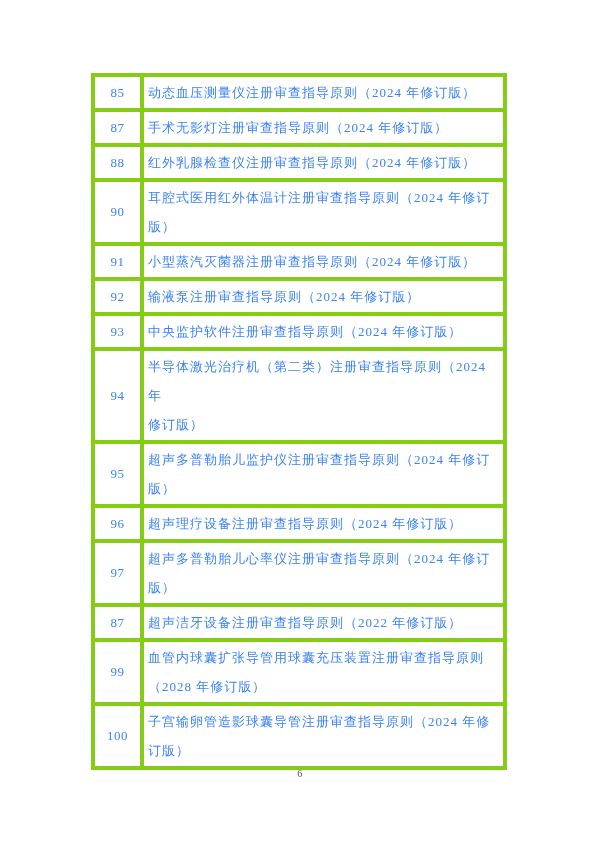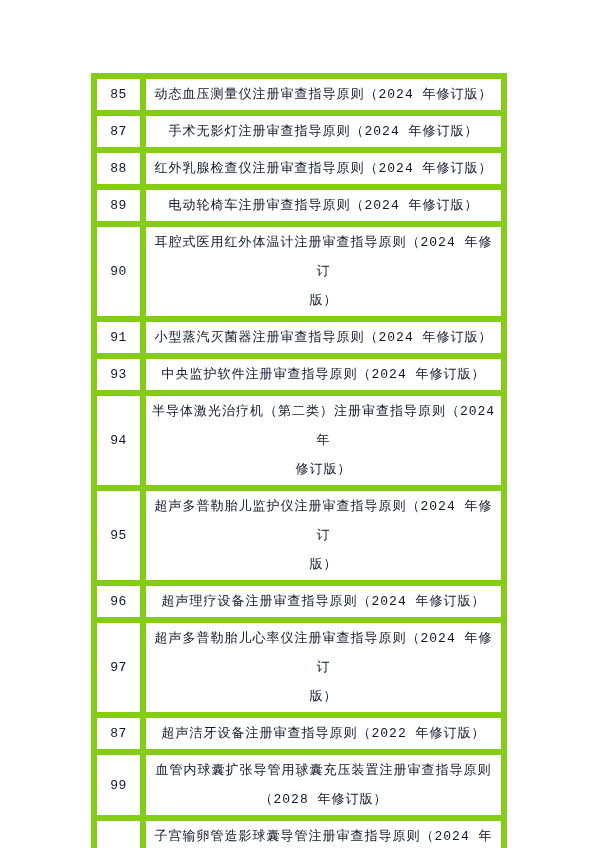--- a/index.html
+++ b/index.html
@@ -18,35 +18,33 @@
   }
   table.guidelines {
     position: absolute;
     left: 91px;
     top: 73px;
     width: 416px;
     border-collapse: collapse;
     table-layout: fixed;
   }
   table.guidelines td {
-    border: 6px solid #84cc16;
-    color: #0f172a;
+    border: 4px solid #84cc16;
+    color: #3b82f6;
     vertical-align: middle;
     overflow: hidden;
-    font-family: Liberation Mono, monospace;
   }
   td.num-cell {
     width: 49px;
     text-align: center;
     font-size: 13px;
     letter-spacing: 0.5px;
     color: #33393a;
   }
   td.title-cell {
-    text-align: center;
     font-size: 13px;
     line-height: 29px;
     letter-spacing: 1px;
     white-space: pre-line;
     padding: 1px 4px;
   }
   tr.row-single { height: 32px; }
   tr.row-double { height: 61px; }
   .page-number {
     position: absolute;
@@ -71,32 +69,32 @@
         <td class="title-cell">动态血压测量仪注册审查指导原则（2024 年修订版）</td>
       </tr>
       <tr class="row-single">
         <td class="num-cell">87</td>
         <td class="title-cell">手术无影灯注册审查指导原则（2024 年修订版）</td>
       </tr>
       <tr class="row-single">
         <td class="num-cell">88</td>
         <td class="title-cell">红外乳腺检查仪注册审查指导原则（2024 年修订版）</td>
       </tr>
-      <tr class="row-single">
-        <td class="num-cell">89</td>
-        <td class="title-cell">电动轮椅车注册审查指导原则（2024 年修订版）</td>
-      </tr>
       <tr class="row-double">
         <td class="num-cell">90</td>
         <td class="title-cell">耳腔式医用红外体温计注册审查指导原则（2024 年修订
 版）</td>
       </tr>
       <tr class="row-single">
         <td class="num-cell">91</td>
         <td class="title-cell">小型蒸汽灭菌器注册审查指导原则（2024 年修订版）</td>
+      </tr>
+      <tr class="row-single">
+        <td class="num-cell">92</td>
+        <td class="title-cell">输液泵注册审查指导原则（2024 年修订版）</td>
       </tr>
       <tr class="row-single">
         <td class="num-cell">93</td>
         <td class="title-cell">中央监护软件注册审查指导原则（2024 年修订版）</td>
       </tr>
       <tr class="row-double">
         <td class="num-cell">94</td>
         <td class="title-cell">半导体激光治疗机（第二类）注册审查指导原则（2024 年
 修订版）</td>
       </tr>

